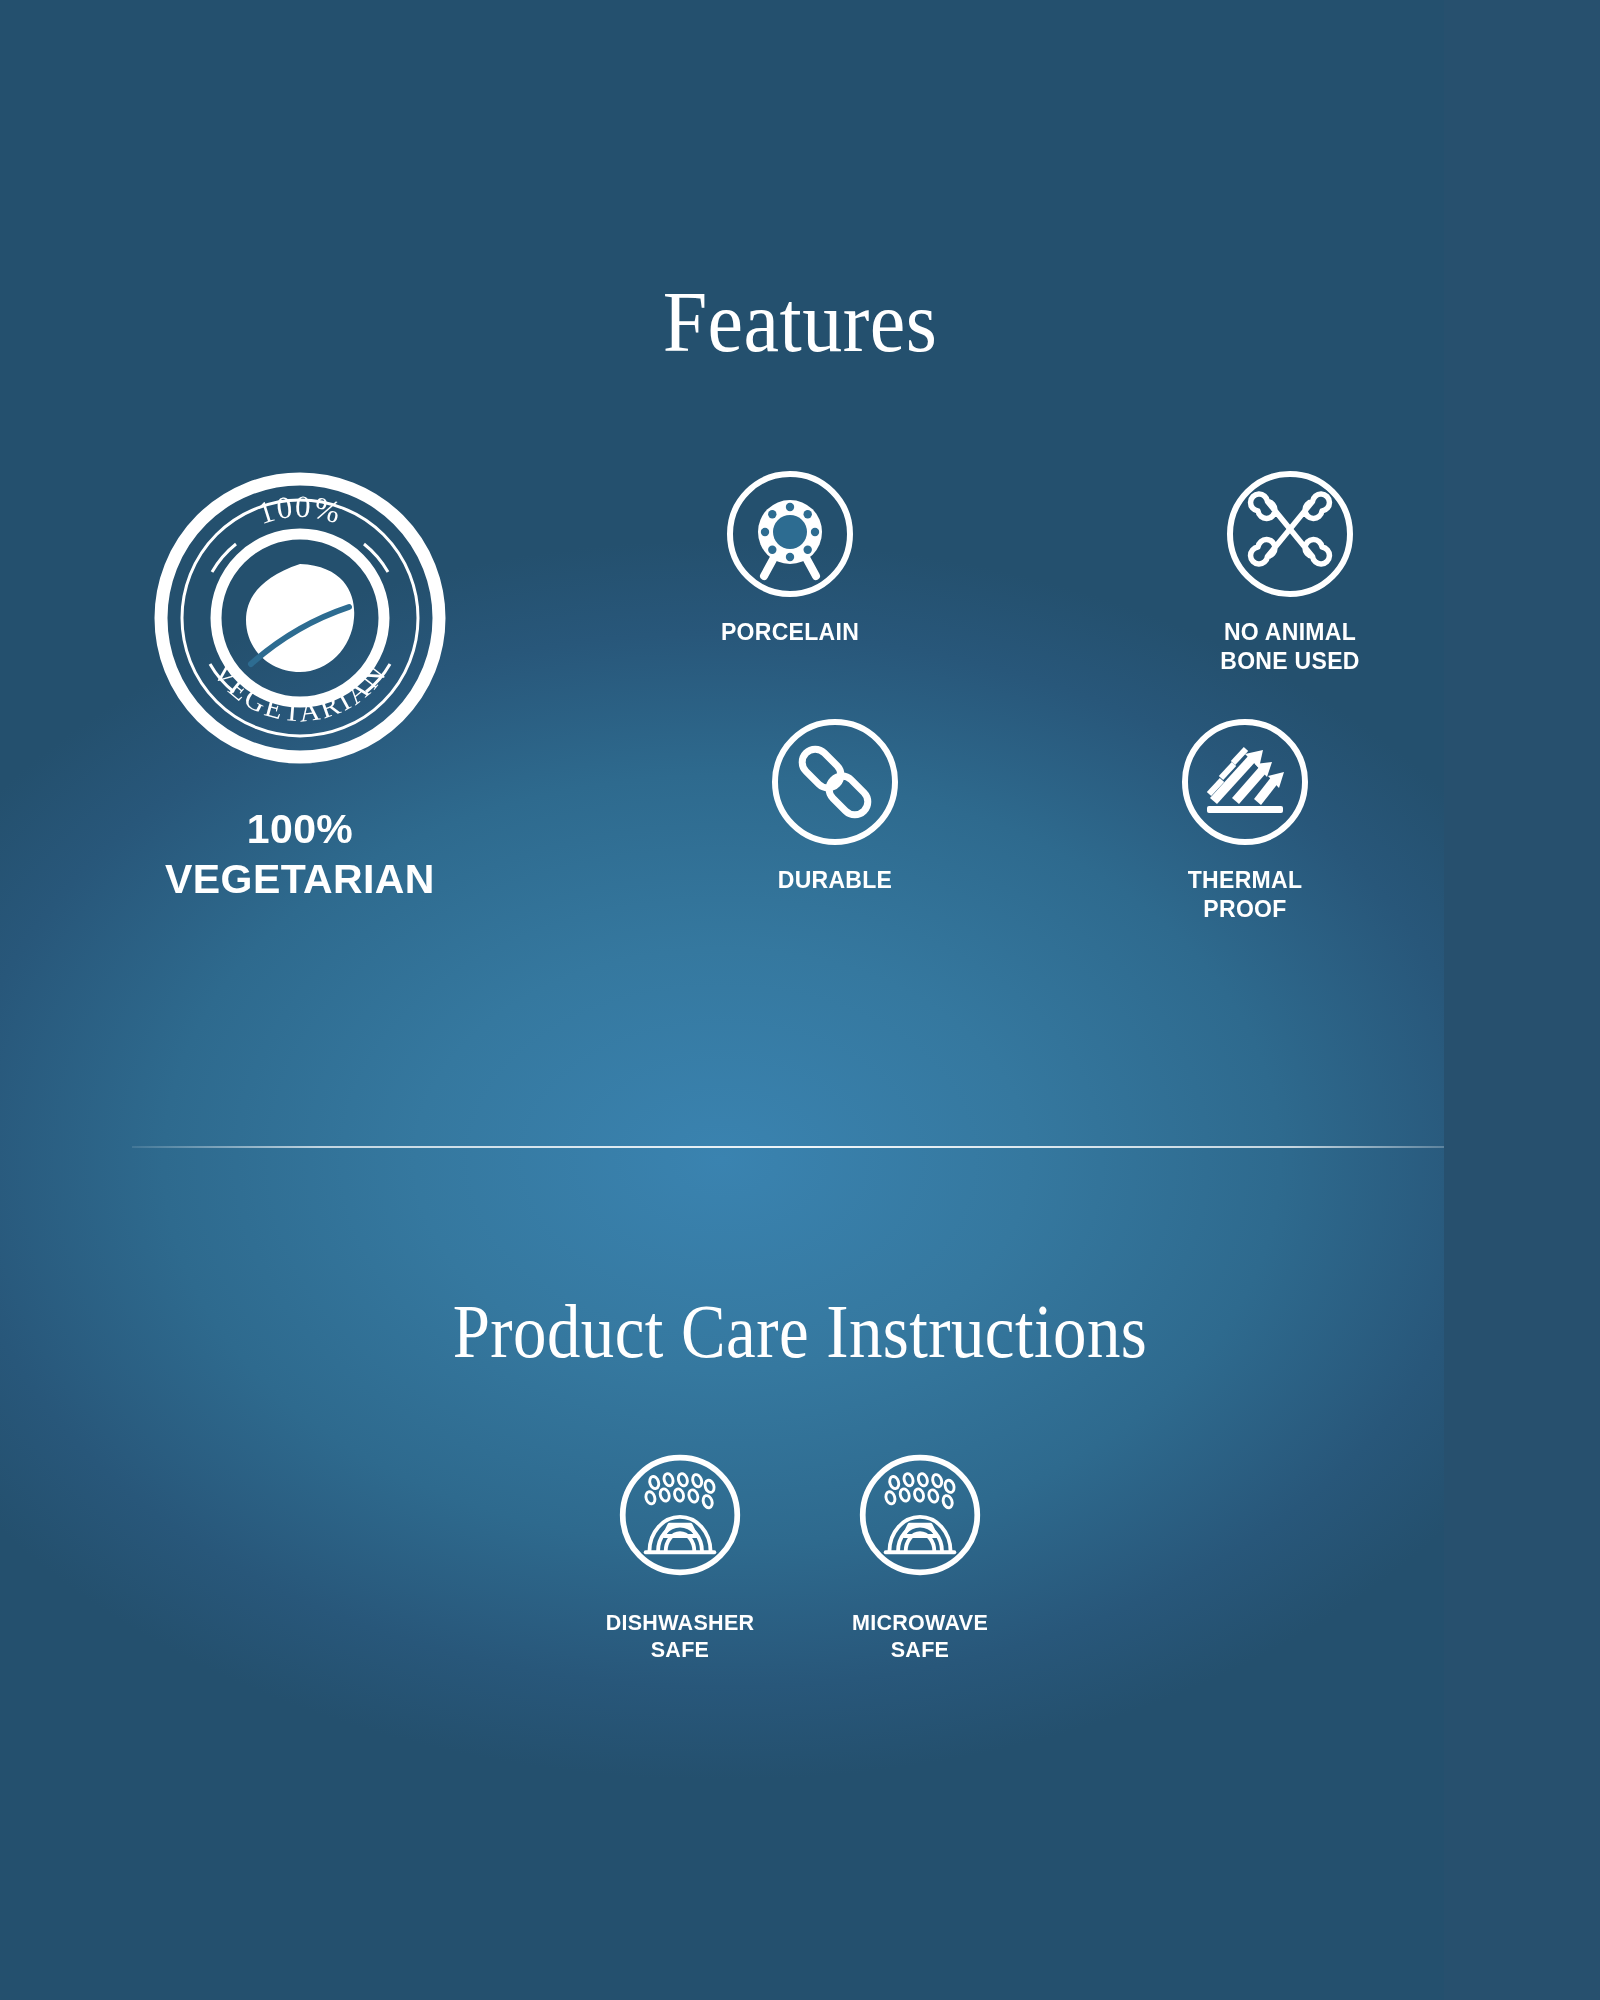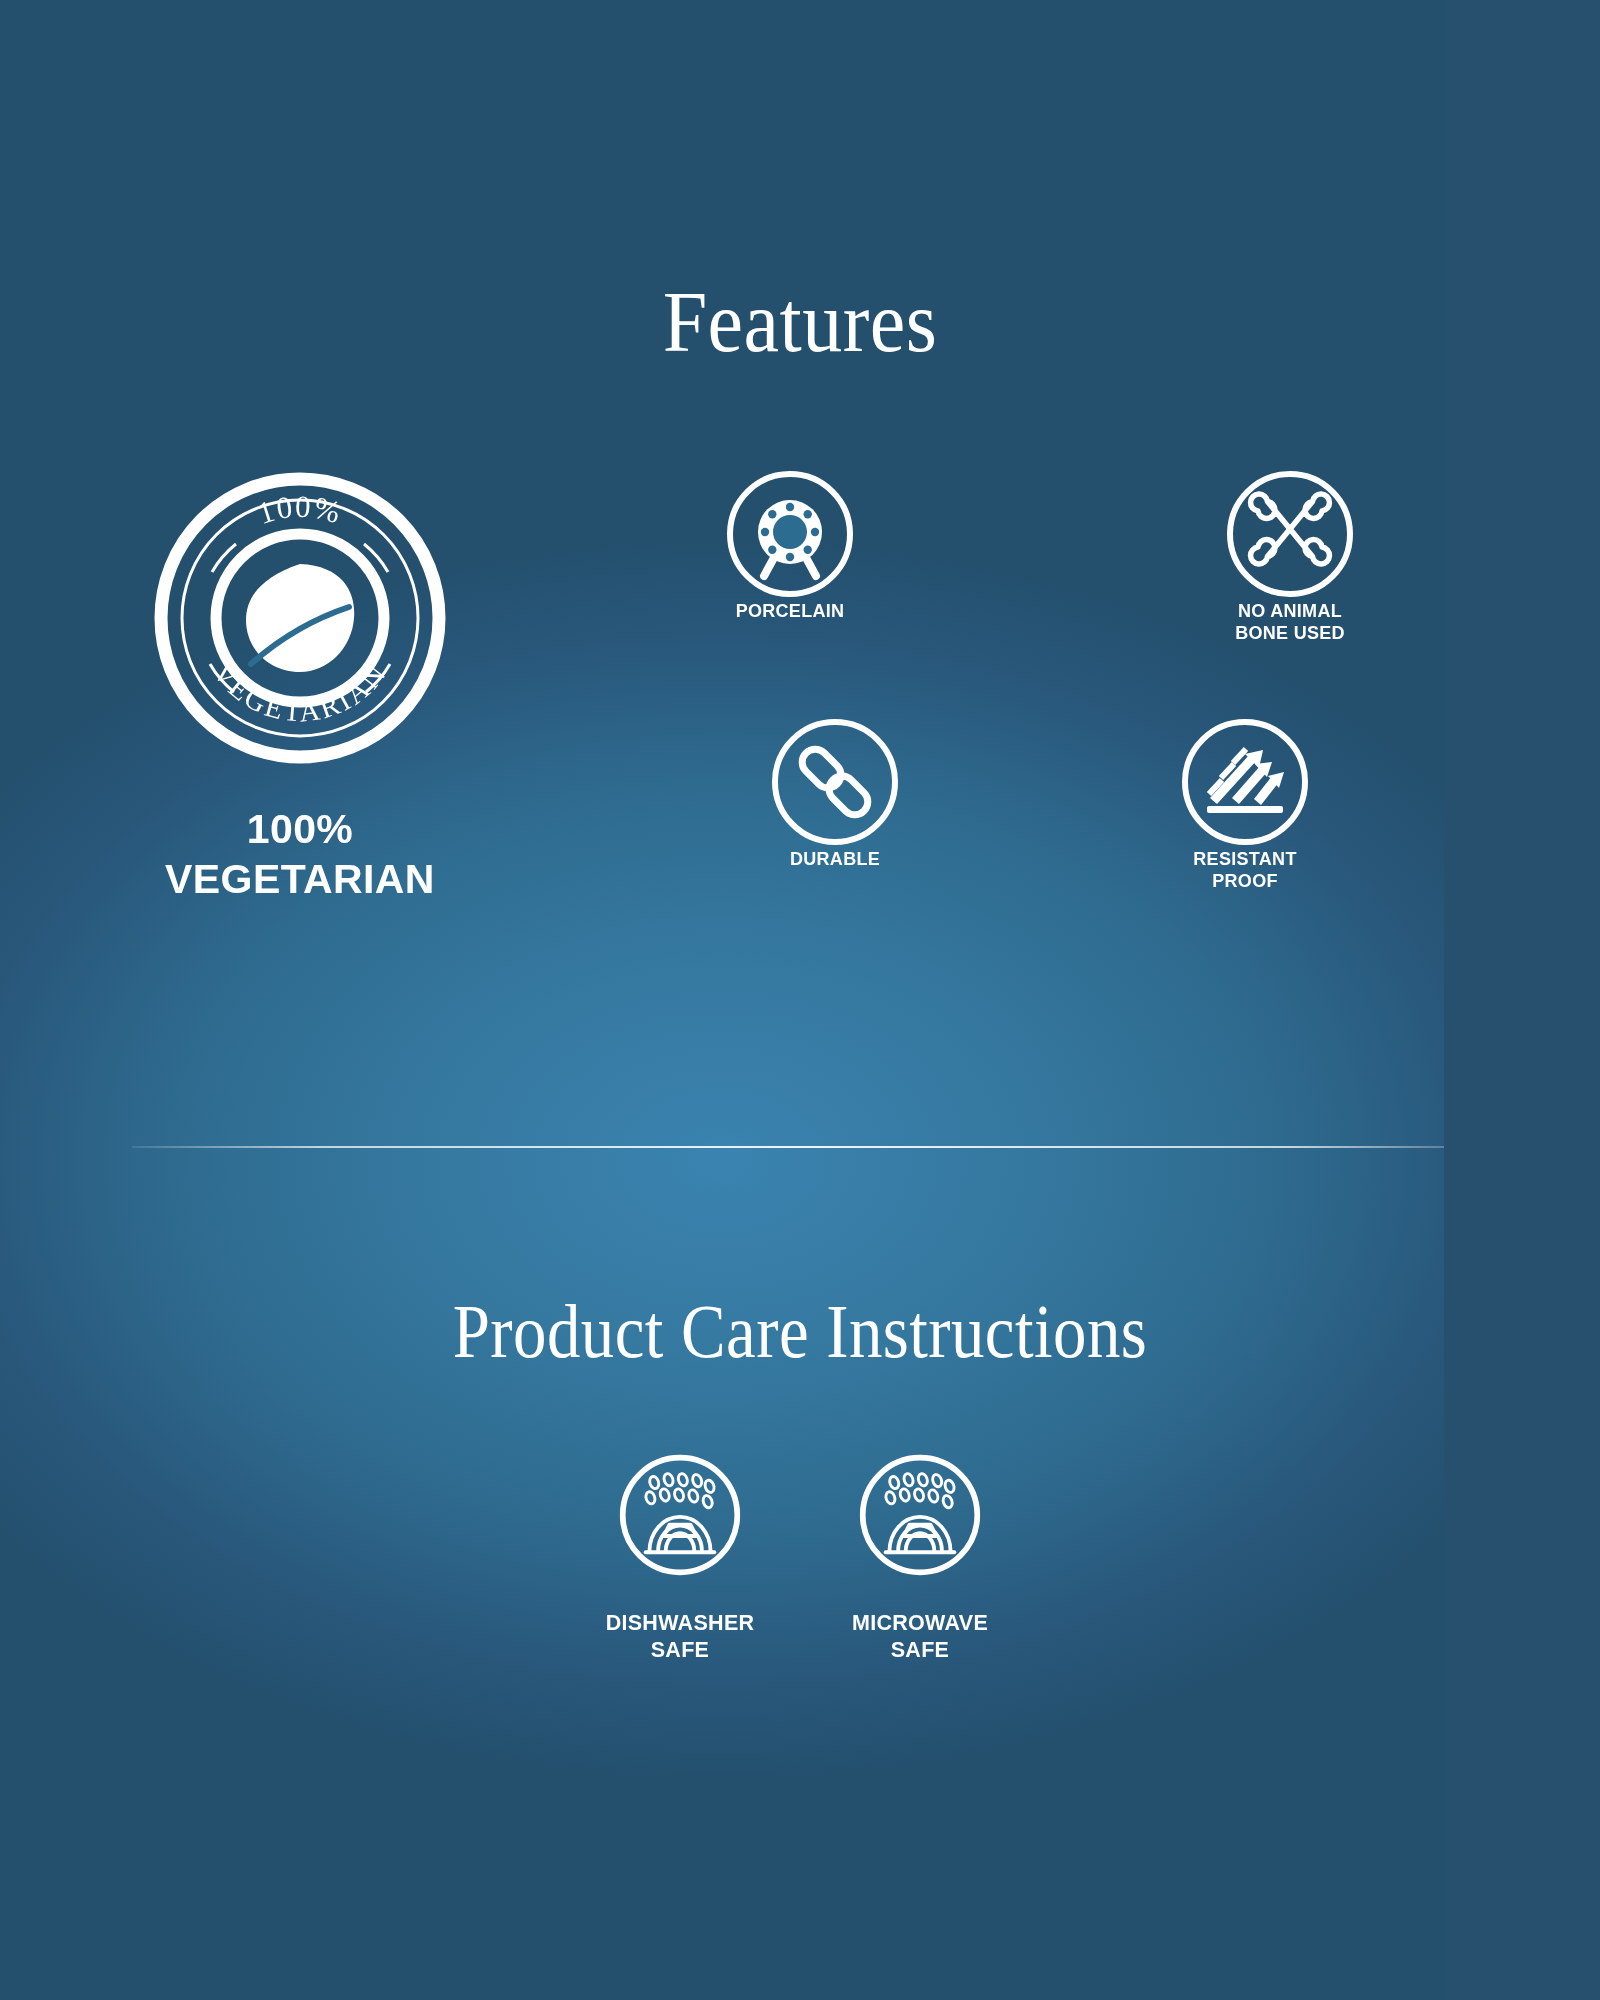--- a/index.html
+++ b/index.html
@@ -115,22 +115,23 @@
   }
   .icon-badge {
     width: 132px;
     height: 132px;
   }
   .icon-badge.small {
     width: 126px;
     height: 126px;
   }
   .icon-caption {
+    margin-top: 18px;
     color: #ffffff;
-    font-size: 18px;
+    font-size: 23px;
     font-weight: bold;
     line-height: 1.24;
     text-align: center;
     letter-spacing: 0.3px;
     white-space: pre-line;
   }
   .icon-caption.care {
     font-size: 21.5px;
     margin-top: 32px;
   }
@@ -257,21 +258,21 @@
 
         <g fill="#ffffff">
           <path d="M 38 88 L 78 44 L 71 38 L 31 82 Z"></path>
           <path d="M 84 34 L 66 38 L 80 52 Z"></path>
           <path d="M 60 88 L 88 56 L 81 50 L 53 82 Z"></path>
           <path d="M 93 46 L 76 48 L 88 61 Z"></path>
           <path d="M 82 89 L 100 66 L 93 60 L 75 83 Z"></path>
           <path d="M 105 56 L 89 60 L 100 72 Z"></path>
         </g>
       </svg>
-      <div class="icon-caption">RESISTANT
+      <div class="icon-caption">THERMAL
 PROOF</div>
     </div>
 
 
   </div>
 
   <div class="section-title" id="care-title">Product Care Instructions</div>
 
   <div class="icon-row" id="row-care">
 

